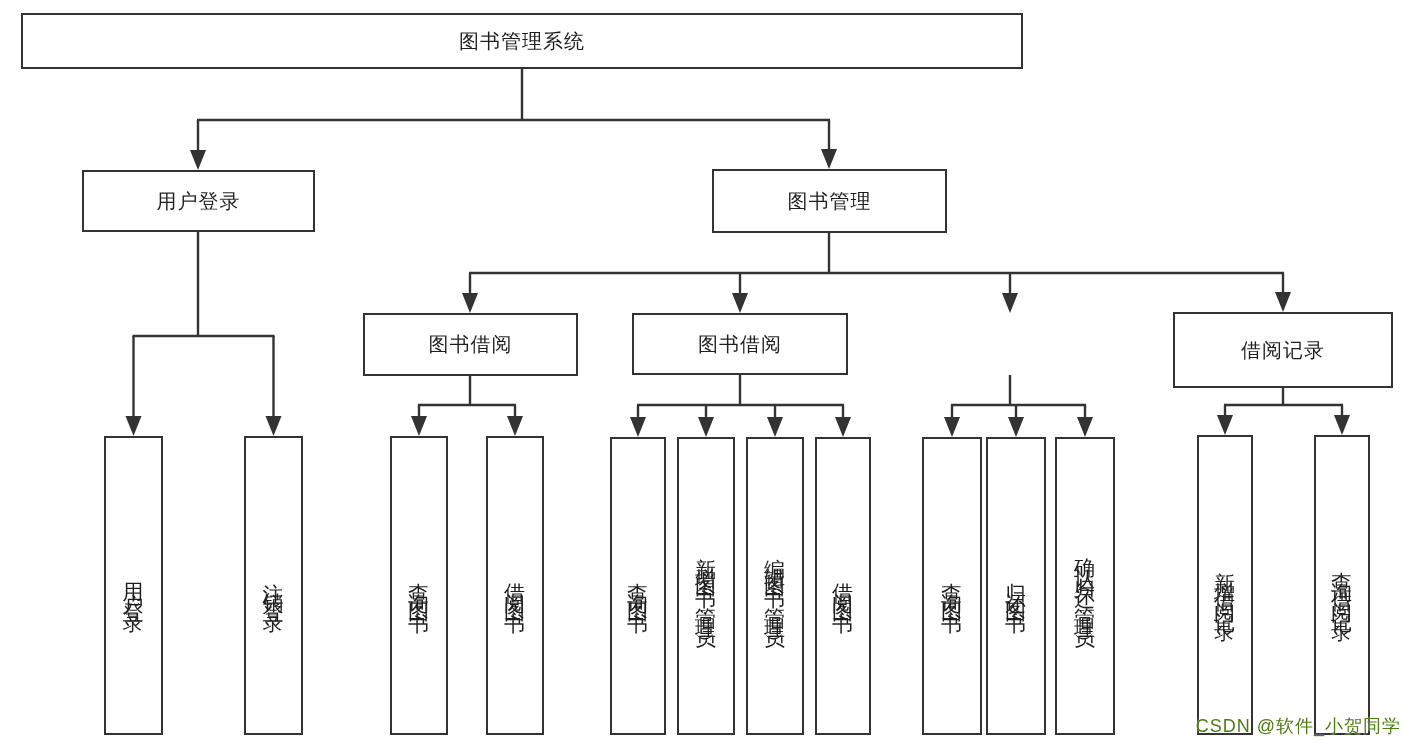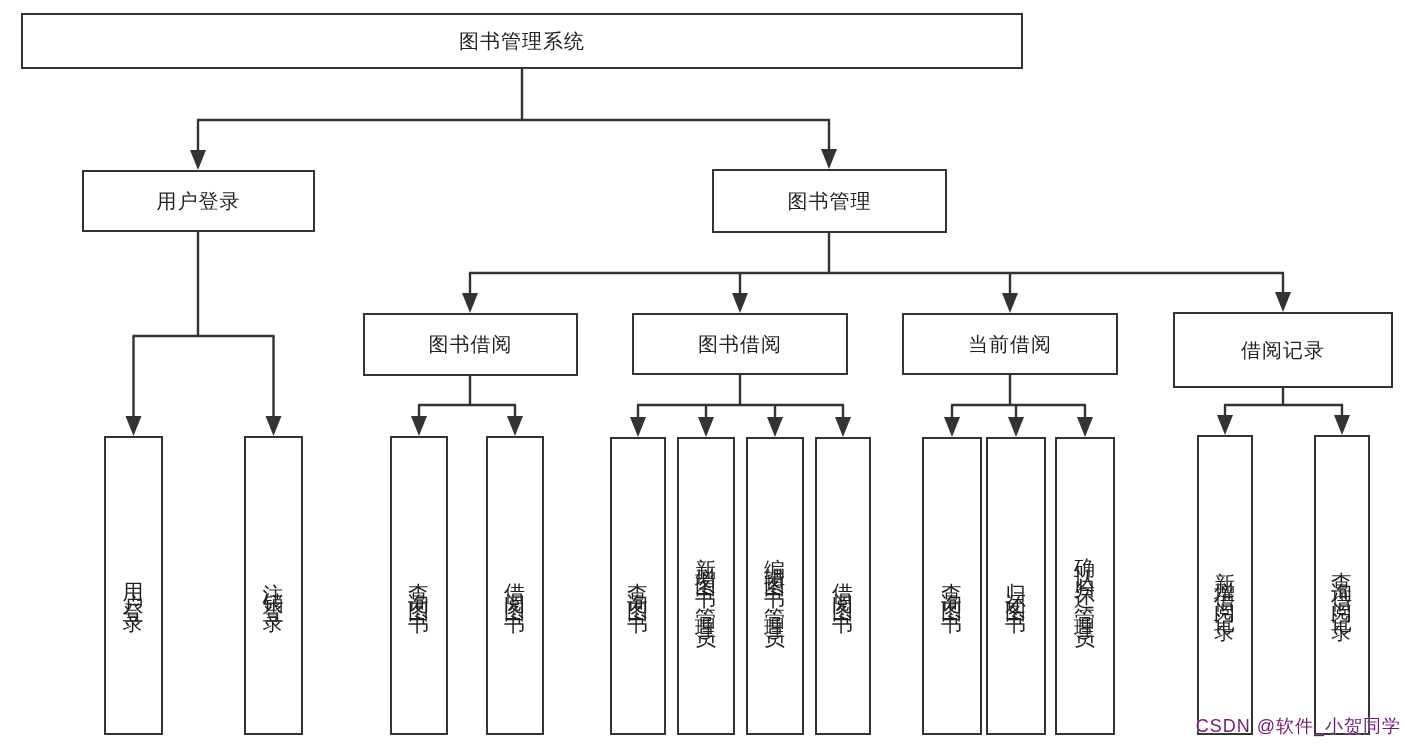--- a/index.html
+++ b/index.html
@@ -20,21 +20,21 @@
     color:#1f1f1f; font-size:20px; letter-spacing:1px;
   }
   .vlabel {
     writing-mode:vertical-lr; text-orientation:mixed;
     font-size:21px; letter-spacing:10px; line-height:1;
     white-space:nowrap;
   }
   .hlabel { white-space:nowrap; }
   .watermark {
     position:absolute; right:4px; bottom:9px;
-    font-size:18px; color:#701a75; letter-spacing:1px;
+    font-size:18px; color:#4d7c0f; letter-spacing:1px;
     text-shadow:0 0 2px #ffffff; z-index:5;
   }
 </style>
 </head>
 <body>
 
 <div class="canvas">
 
   <svg class="connectors" viewBox="0 0 1405 747" xmlns="http://www.w3.org/2000/svg">
 
@@ -108,23 +108,20 @@
   <div class="box" style="left:712px; top:169px; width:235px; height:64px;justify-content:center;">
     <span class="hlabel">图书管理</span>
   </div>
 
   <div class="box" style="left:363px; top:313px; width:215px; height:63px;">
     <span class="hlabel">图书借阅</span>
   </div>
   <div class="box" style="left:632px; top:313px; width:216px; height:62px;">
     <span class="hlabel">图书借阅</span>
   </div>
-  <div class="box" style="left:902px; top:313px; width:216px; height:62px;">
-    <span class="hlabel">当前借阅</span>
-  </div>
   <div class="box" style="left:1173px; top:312px; width:220px; height:76px;">
     <span class="hlabel">借阅记录</span>
   </div>
 
   <div class="box" style="left:104px; top:436px; width:59px; height:299px;">
     <span class="vlabel">用户登录</span>
   </div>
   <div class="box" style="left:244px; top:436px; width:59px; height:299px;">
     <span class="vlabel">注销登录</span>
   </div>

